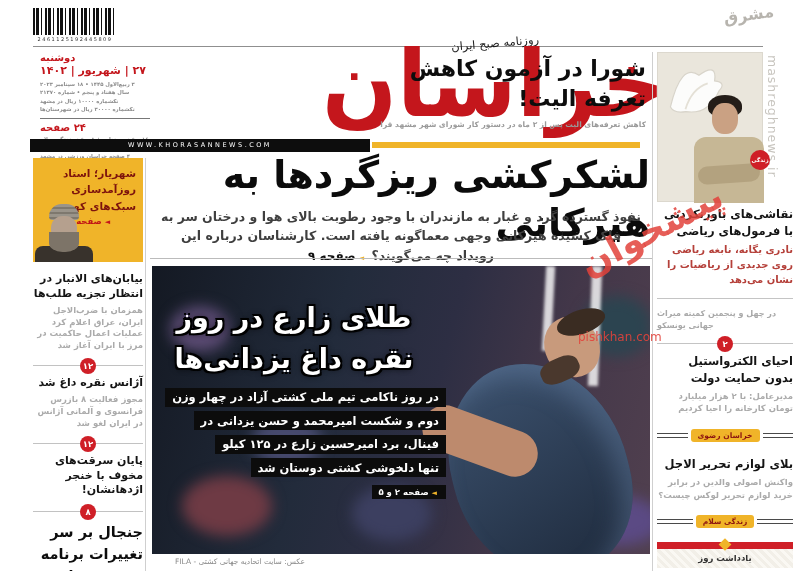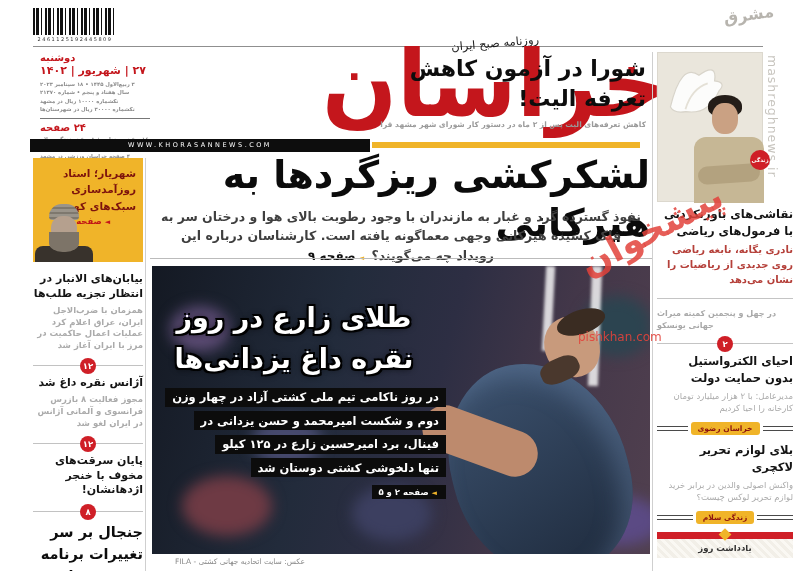--- a/index.html
+++ b/index.html
@@ -88,24 +88,24 @@
   .si-sub{font-size:8.5px;font-weight:bold;color:#ababab;text-align:right;line-height:1.4;margin-top:3px;}
   .sdiv{position:relative;border-top:1px solid #c2c2c2;margin:13px 0 10px;}
   .nbadge{position:absolute;left:50%;top:-8px;transform:translateX(-50%);width:16px;height:16px;border-radius:50%;
     background:#cf1f27;color:#fff;font-size:8.5px;font-weight:bold;text-align:center;line-height:16px;}
   .big-title{font-size:14.5px;font-weight:900;color:#0d0d0d;text-align:right;line-height:1.5;margin-top:2px;}
 
   
   .rsb{left:657px;top:206px;width:136px;}
   .rs-title{font-size:11.5px;font-weight:800;color:#141414;text-align:right;line-height:1.45;}
   .rs-sub{font-size:10px;font-weight:bold;color:#b5403a;text-align:right;line-height:1.5;margin-top:3px;}
-  .rs-gray{font-size:8.5px;font-weight:normal;color:#ababab;text-align:right;line-height:1.5;margin-top:3px;}
+  .rs-gray{font-size:8.5px;font-weight:bold;color:#ababab;text-align:right;line-height:1.5;margin-top:3px;}
   .rs-kicker{font-size:8px;font-weight:bold;color:#a8a8a8;text-align:left;line-height:1.5;}
   .rdiv{position:relative;border-top:1px solid #c4c4c4;margin:11px 0 9px;}
-  .krow{display:flex;align-items:center;gap:3px;margin:7px 0;}
+  .krow{display:flex;align-items:center;gap:3px;margin:14px 0;}
   .kline{flex:1;height:3px;border-top:1px solid #4a4a4a;border-bottom:1px solid #4a4a4a;}
   .klabel{background:#f0b429;color:#8d1510;font-size:7.5px;font-weight:800;padding:2px 7px;border-radius:3px;white-space:nowrap;}
   .noteband{position:relative;height:7px;background:#cf1f27;margin-top:8px;}
   .notediamond{position:absolute;left:50%;top:-2px;transform:translateX(-50%) rotate(45deg);width:9px;height:9px;background:#f0b429;}
   .notetext{text-align:center;font-size:8.5px;font-weight:800;color:#333;padding:4px 0 5px;
     background:repeating-linear-gradient(45deg,#f2efe8 0 3px,#faf8f3 3px 6px);}
 
   
   .wm-pish{left:582px;top:246px;font-size:36px;font-weight:900;color:rgba(226,66,59,.85);transform:rotate(-28deg);
     transform-origin:left center;z-index:9;}
@@ -251,21 +251,21 @@
 
     <div class="rs-title">احیای الکترواستیل بدون حمایت دولت</div>
     <div class="rs-gray">مدیرعامل: با ۲ هزار میلیارد تومان کارخانه را احیا کردیم</div>
 
     <div class="krow">
       <span class="kline"></span>
       <span class="klabel">خراسان رضوی</span>
       <span class="kline"></span>
     </div>
 
-    <div class="rs-title">بلای لوازم تحریر لاکچری</div>
+    <div class="rs-title">بلای لوازم تحریر الاجل</div>
     <div class="rs-gray">واکنش اصولی والدین در برابر خرید لوازم تحریر لوکس چیست؟</div>
 
     <div class="krow">
       <span class="kline"></span>
       <span class="klabel">زندگی سلام</span>
       <span class="kline"></span>
     </div>
 
     <div class="noteband">
         <span class="notediamond"></span>

